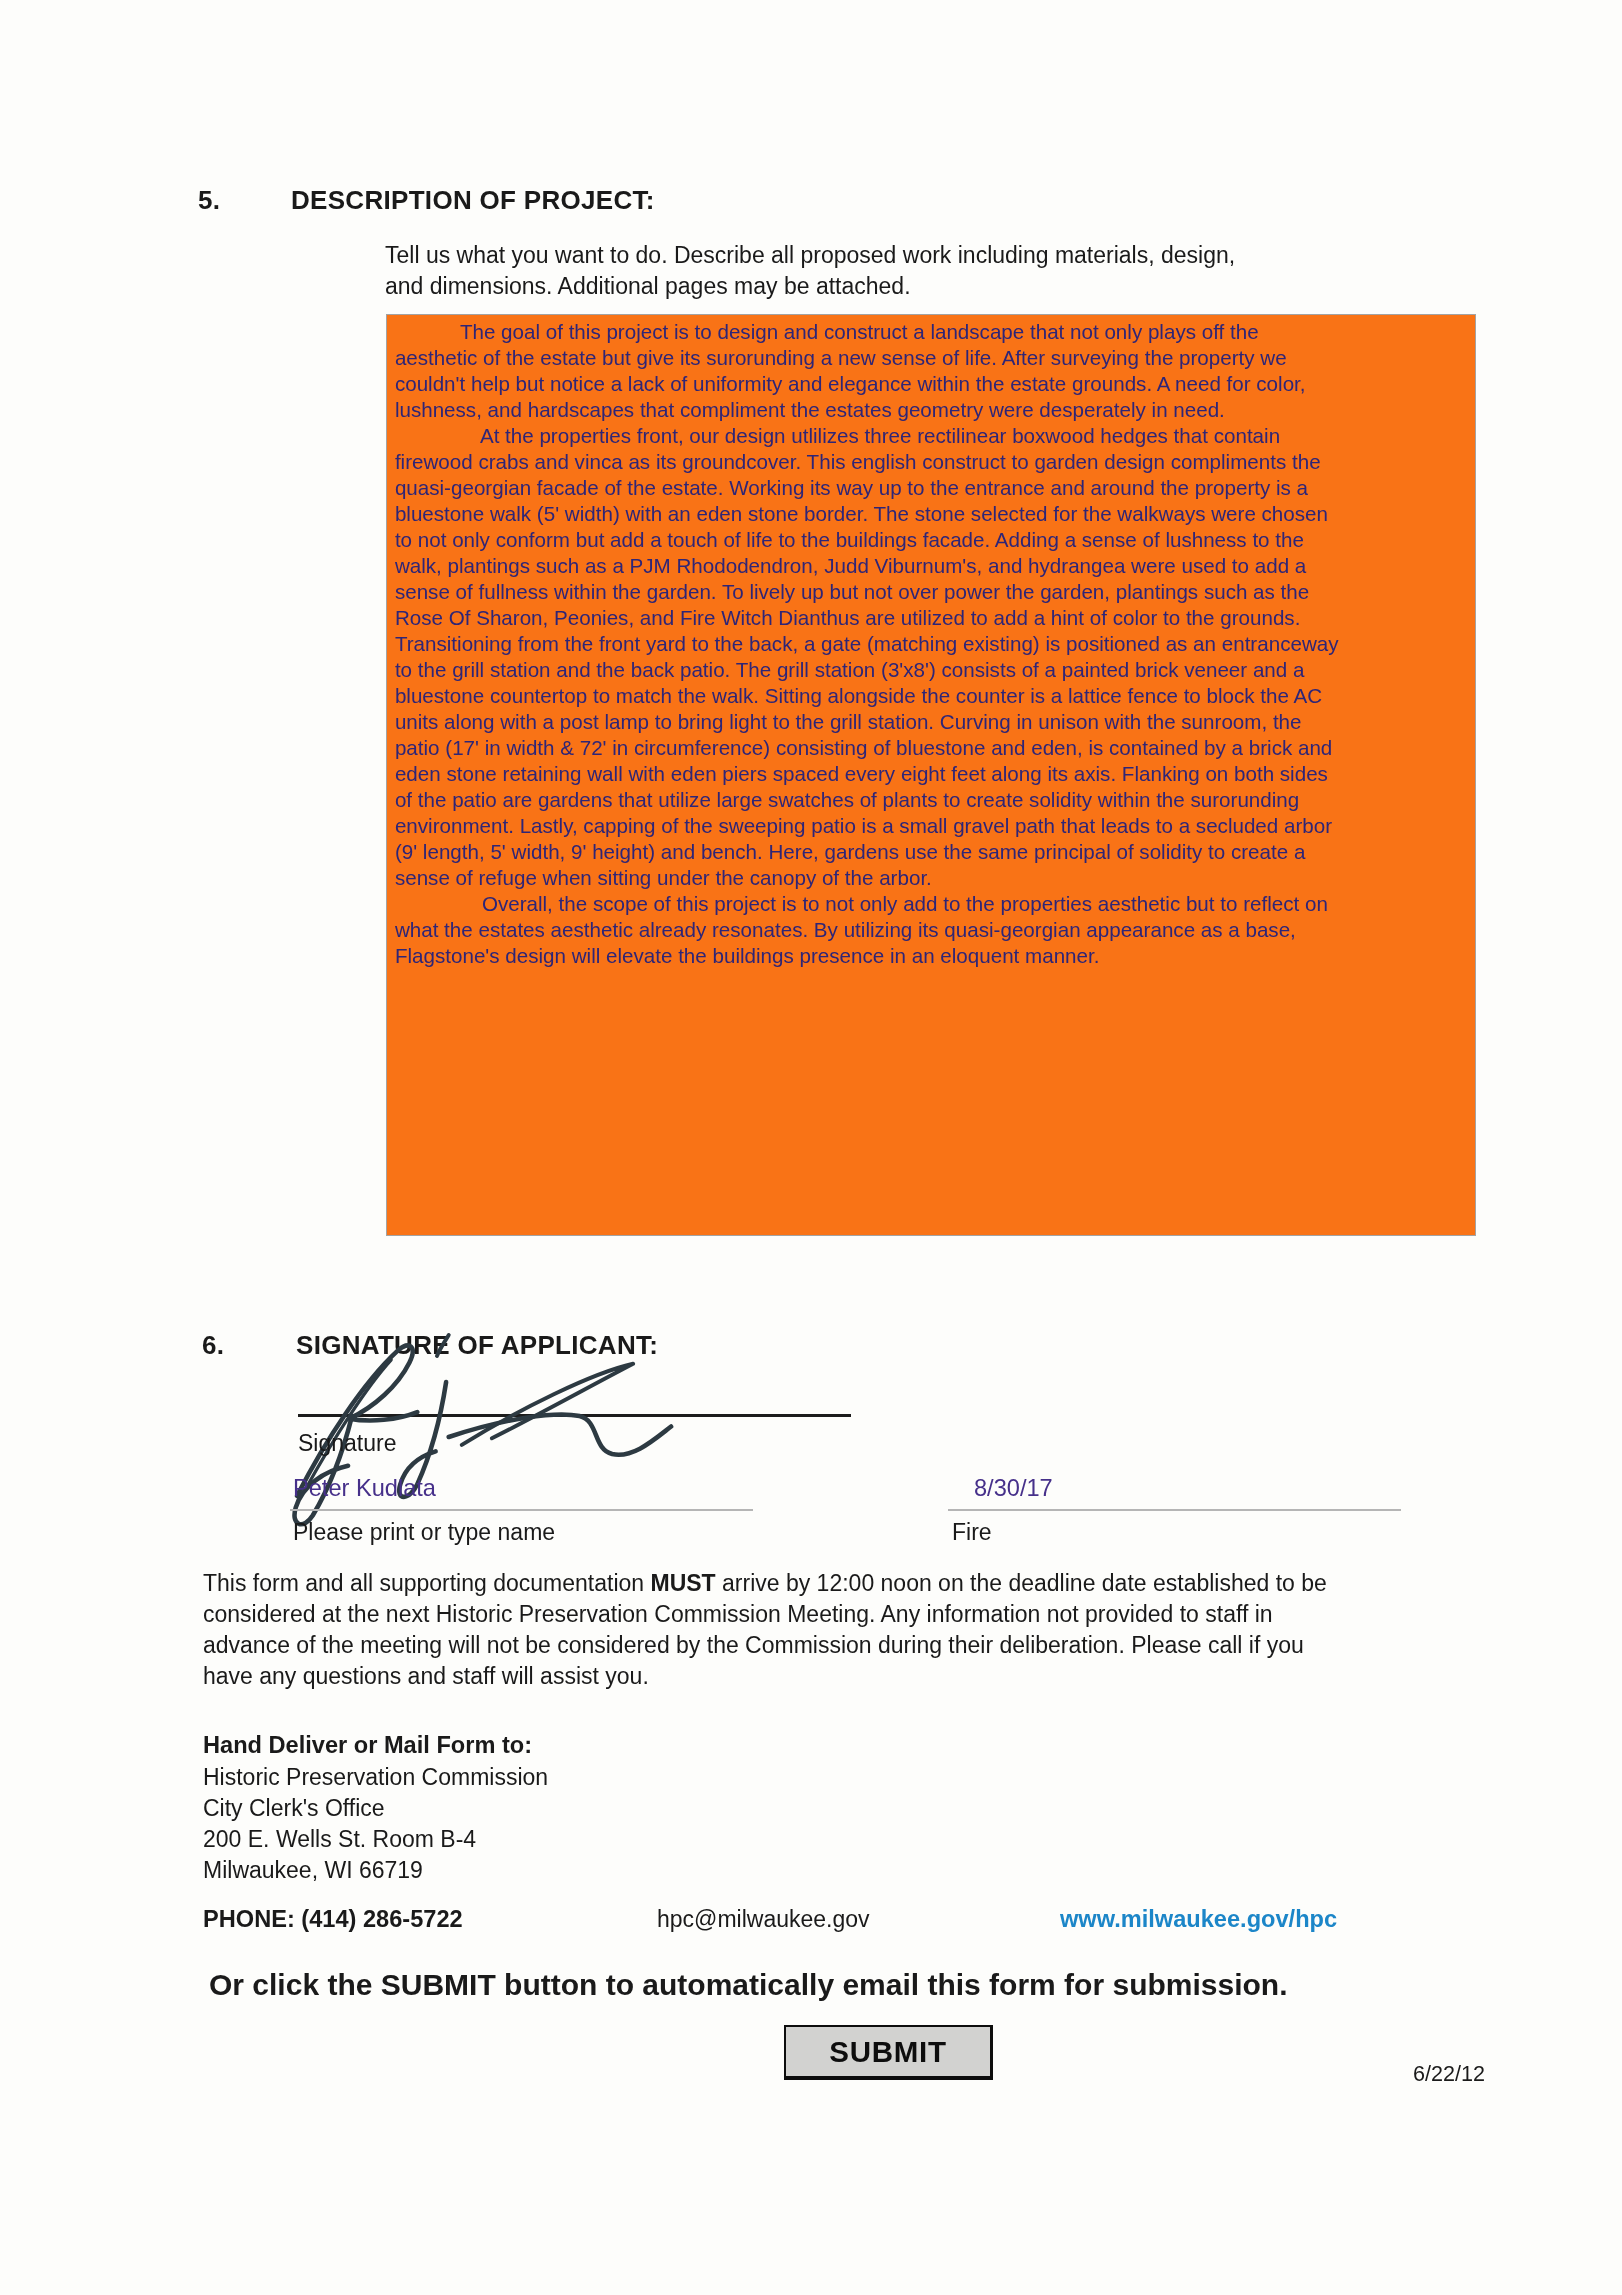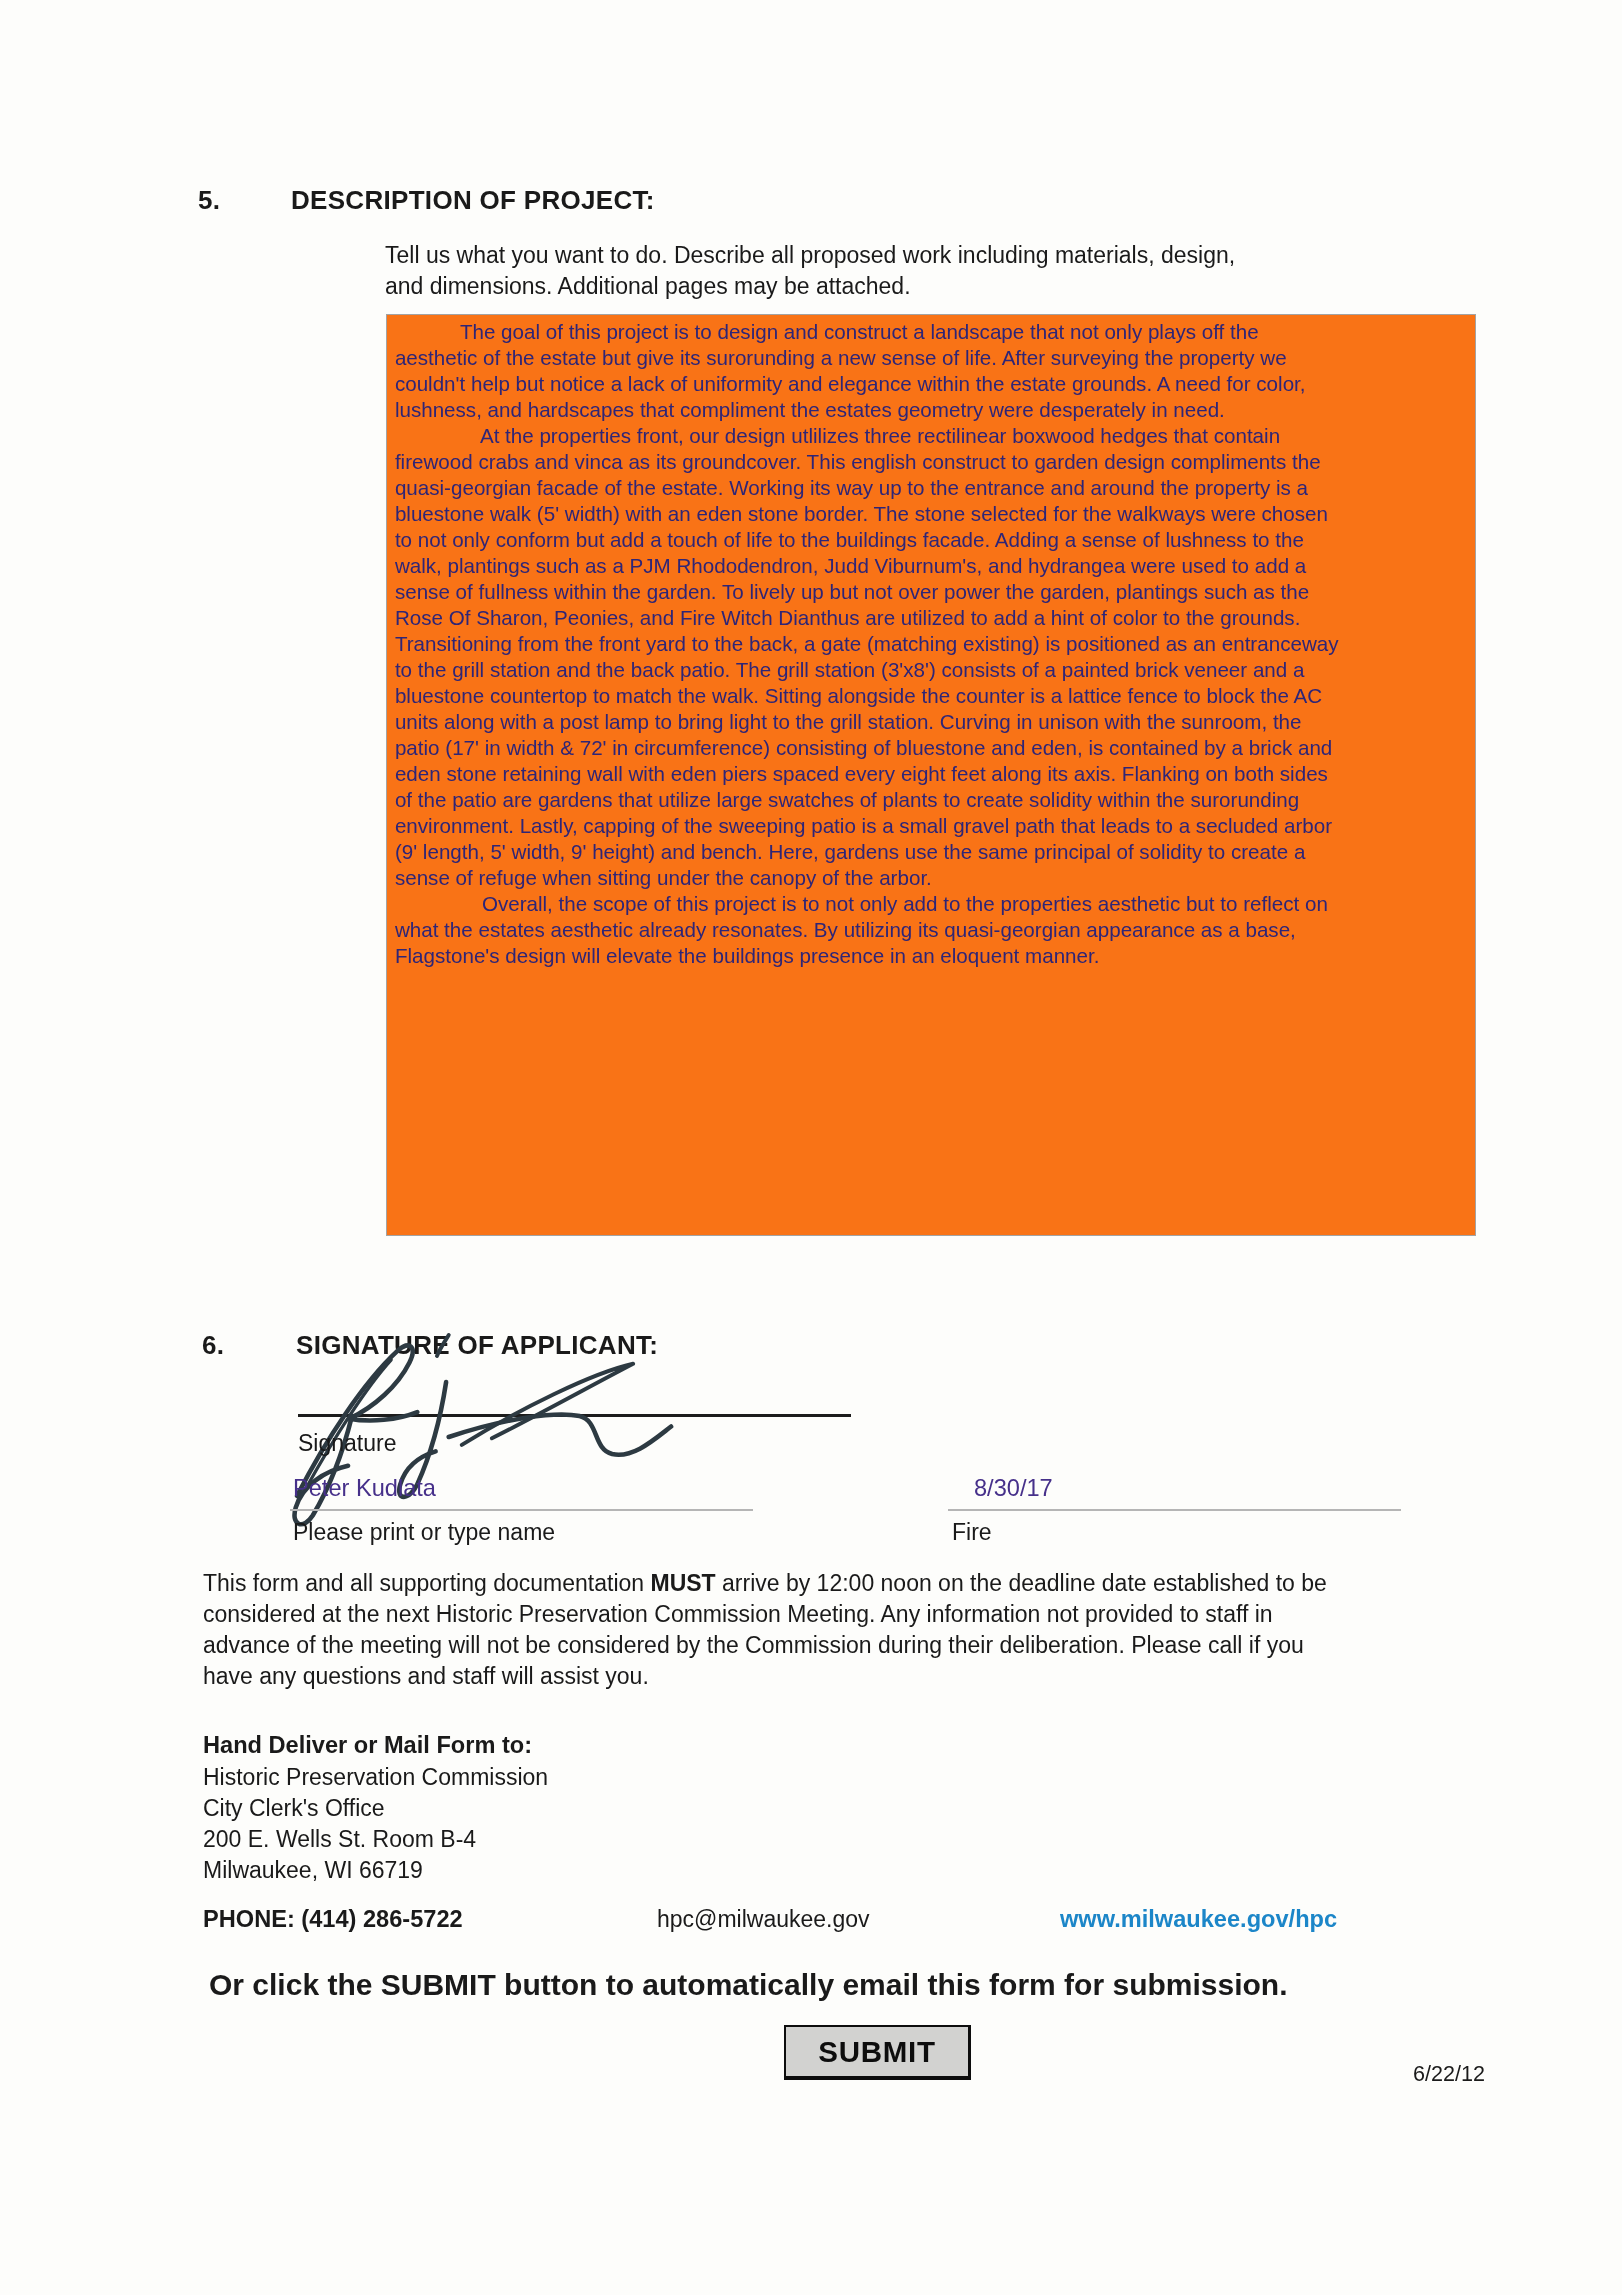--- a/index.html
+++ b/index.html
@@ -62,21 +62,21 @@
   
   #delivery-heading{left:203px;top:1732px;font-weight:bold;font-size:23.6px;}
   #address{left:203px;top:1762px;line-height:31px;}
   
   #phone{left:203px;top:1906px;font-weight:bold;font-size:23.6px;}
   #email{left:657px;top:1906px;font-size:23px;}
   #website{left:1060px;top:1906px;font-weight:bold;font-size:23.6px;color:var(--link-blue);}
   
   #submit-note{left:209px;top:1968px;font-weight:bold;font-size:30px;}
   #submit-button{
-    left:784px;top:2025px;width:187px;height:55px;
+    left:784px;top:2025px;width:209px;height:55px;
     background:var(--button-face);
     border:2.6px solid #0d0d0d;border-bottom-width:4.6px;border-right-width:3.3px;
     box-sizing:border-box;
     display:flex;align-items:center;justify-content:center;
     font-weight:bold;font-size:29.5px;letter-spacing:0.7px;color:#0d0d0d;
     cursor:pointer;
   }
   #revision-date{left:1413px;top:2061px;font-size:21.6px;}
 </style>
 </head>

